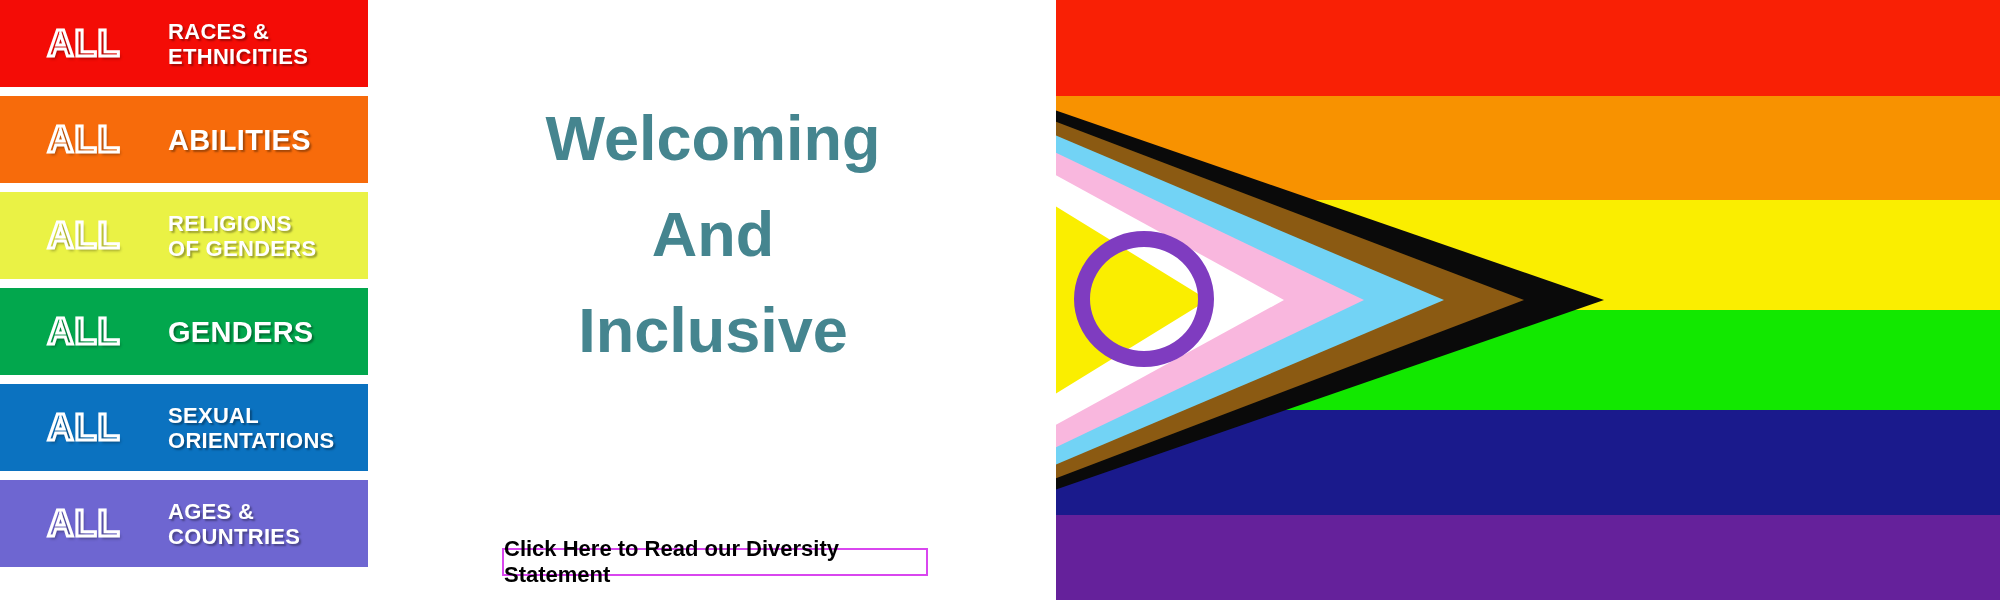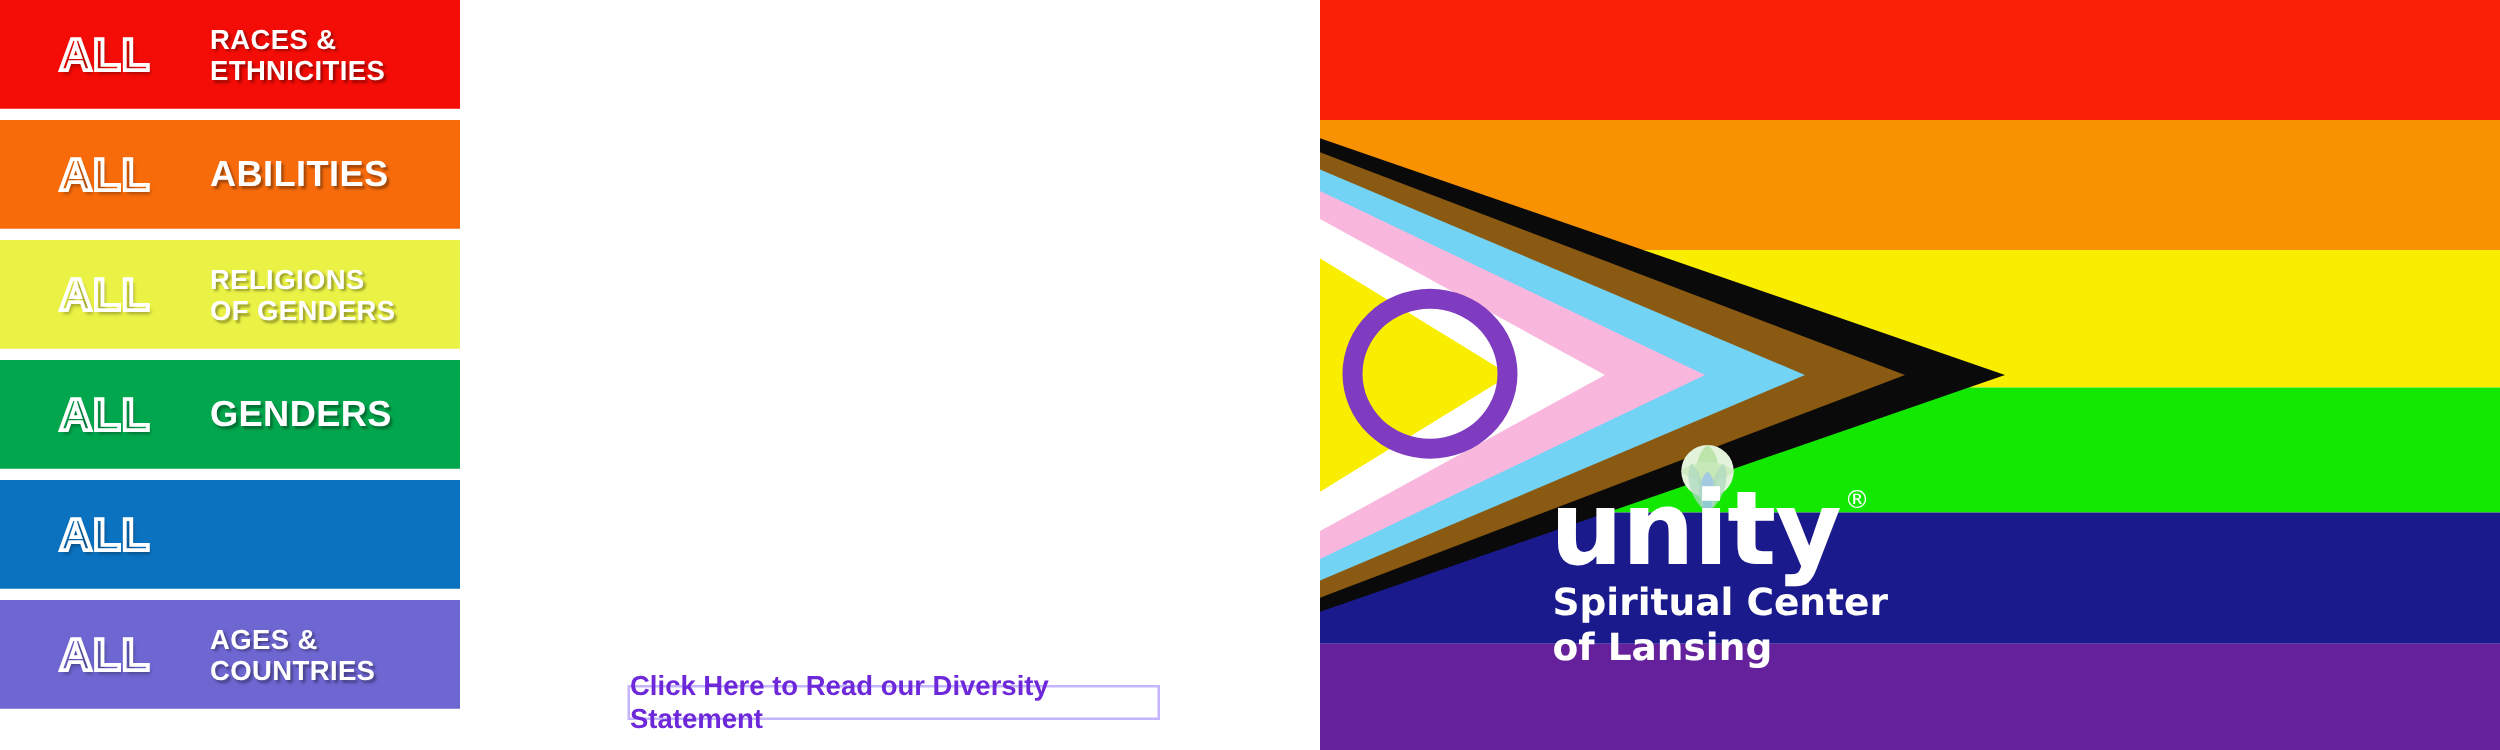--- a/index.html
+++ b/index.html
@@ -82,26 +82,26 @@
     font-family: "Liberation Sans", sans-serif;
   }
   #headline .hl-line { display: block; }
   #diversity-button {
     position: absolute;
     left: 132px;
     top: 548px;
     width: 426px;
     height: 28px;
     background: #ffffff;
-    border: 2px solid #c4b5fd;
+    border: 2px solid #d946ef;
     box-sizing: border-box;
     display: flex;
     align-items: center;
     justify-content: center;
-    color: #6d28d9;
+    color: #000000;
     font-weight: 700;
     font-size: 22px;
     cursor: pointer;
   }
 
   
   #flag {
     position: absolute;
     left: 1056px;
     top: 0;
@@ -217,33 +217,42 @@
 
     <div class="all-bar" style="top:288px;background:#02A74D;">
       <div class="all-word">ALL</div>
       <div class="all-label one-line">
         <span>GENDERS</span>
       </div>
     </div>
 
     <div class="all-bar" style="top:384px;background:#0B72C0;">
       <div class="all-word">ALL</div>
+      <div class="all-label">
+        <span>SEXUAL</span><br>
+        <span>ORIENTATIONS</span>
+      </div>
     </div>
 
     <div class="all-bar" style="top:480px;background:#6E66D1;">
       <div class="all-word">ALL</div>
       <div class="all-label">
         <span>AGES &amp;</span><br>
         <span>COUNTRIES</span>
       </div>
     </div>
 
   </div>
 
   <div id="center-panel">
+    <div id="headline">
+      <span class="hl-line">Welcoming</span>
+      <span class="hl-line">And</span>
+      <span class="hl-line">Inclusive</span>
+    </div>
     <div id="diversity-button">
       <span>Click Here to Read our Diversity Statement</span>
     </div>
   </div>
 
   <div id="flag">
 
     <div class="rainbow-stripe" style="top:0px;height:96px;background:#F92005;"></div>
     <div class="rainbow-stripe" style="top:96px;height:104px;background:#F89200;"></div>
     <div class="rainbow-stripe" style="top:200px;height:110px;background:#FAEE00;"></div>
@@ -254,35 +263,14 @@
     <div class="chev" style="background:#0A0A0A;clip-path:polygon(-320px 0, 548px 300px, -320px 600px);"></div>
     <div class="chev" style="background:#8B5A12;clip-path:polygon(-320px 0, 468px 300px, -320px 600px);"></div>
     <div class="chev" style="background:#72D3F5;clip-path:polygon(-320px 0, 388px 300px, -320px 600px);"></div>
     <div class="chev" style="background:#F9B7DE;clip-path:polygon(-320px 0, 308px 300px, -320px 600px);"></div>
     <div class="chev" style="background:#FFFFFF;clip-path:polygon(-320px 0, 228px 300px, -320px 600px);"></div>
     <div class="chev" style="background:#FAEE00;clip-path:polygon(-274px 38px, 152px 300px, -274px 562px);"></div>
 
     <div id="intersex-circle"></div>
   </div>
 
-  <div id="unity-logo">
-
-    <svg id="unity-emblem" viewBox="0 0 52 62">
-      <circle cx="26" cy="22" r="21" fill="#E3F3DC"></circle>
-      <path d="M26 1 C14 10 14 34 26 43 C38 34 38 10 26 1 Z" fill="#B9E3A8" opacity="0.95"></path>
-      <path d="M5 22 C14 12 38 12 47 22 C38 32 14 32 5 22 Z" fill="#C9E9BC" opacity="0.8"></path>
-      <path d="M26 22 C18 30 16 46 26 57 C36 46 34 30 26 22 Z" fill="#9FC8E8" opacity="0.9"></path>
-      <path d="M13 16 C22 22 24 40 22 52 C12 42 8 26 13 16 Z" fill="#AFD9C0" opacity="0.75"></path>
-      <path d="M39 16 C30 22 28 40 30 52 C40 42 44 26 39 16 Z" fill="#AFD9C0" opacity="0.75"></path>
-    </svg>
-
-    <div id="unity-wordmark">
-      <span id="unity-word">unity</span>
-      <span id="unity-reg">®</span>
-    </div>
-
-    <div id="unity-sub">
-      <span>Spiritual Center</span>
-      <span>of Lansing</span>
-    </div>
-  </div>
 
 </div>
 
 </body></html>

